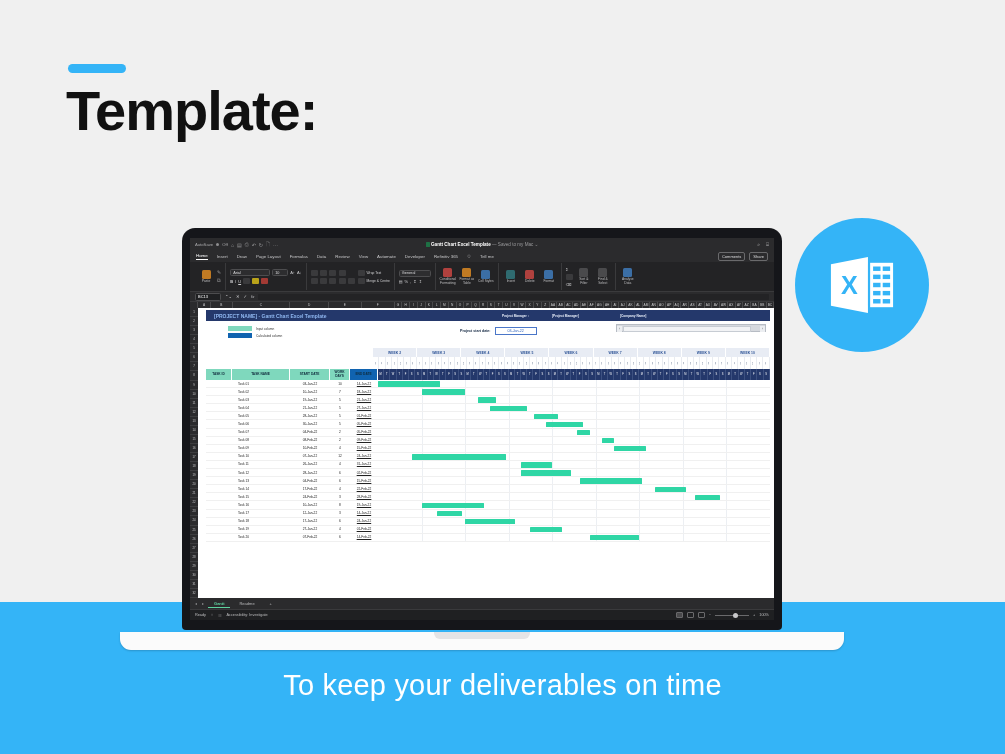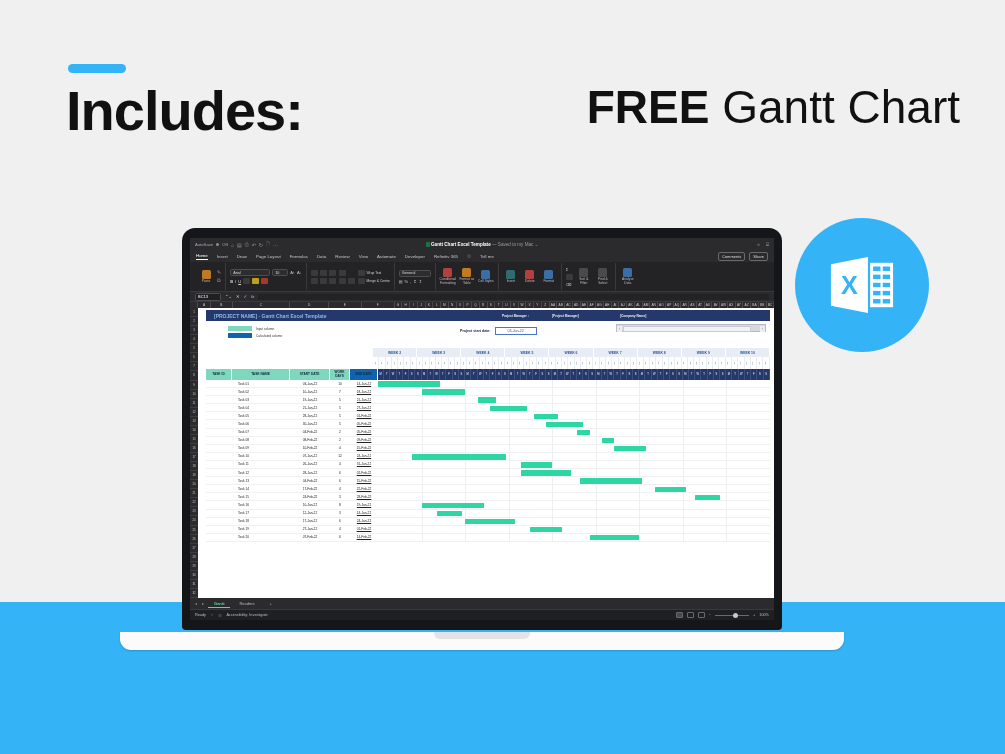--- a/index.html
+++ b/index.html
@@ -201,29 +201,27 @@
   .zoomtrack { width: 34px; height: 1px; background: #6a6a6c; position: relative; }
   .zoomknob { position: absolute; left: 18px; top: -2px; width: 5px; height: 5px;
               border-radius: 50%; background: #c9c9cb; }
 </style>
 </head>
 <body>
 
 <div id="stage">
 
   <div class="accent-bar"></div>
-  <div class="includes">Includes:</div>
+  <div class="includes">Template:</div>
 
   <div class="right-head">
-    <div class="l1">
-      <b>FREE</b><span class="thin"> Gantt Chart</span>
-    </div>
   </div>
 
   <div class="banner"></div>
+  <div class="banner-text">To keep your deliverables on time</div>
 
   <div class="badge" id="excel-badge">
     <svg width="74" height="74" viewBox="0 0 100 100">
       <polygon points="8,22 58,12 58,88 8,78" fill="#ffffff"></polygon>
       <rect x="61" y="20" width="31" height="60" fill="#ffffff"></rect>
       <g fill="#34b4f7">
         <rect x="65" y="25" width="10" height="6"></rect>
           <rect x="78" y="25" width="10" height="6"></rect>
         <rect x="65" y="36" width="10" height="6"></rect>
           <rect x="78" y="36" width="10" height="6"></rect>

